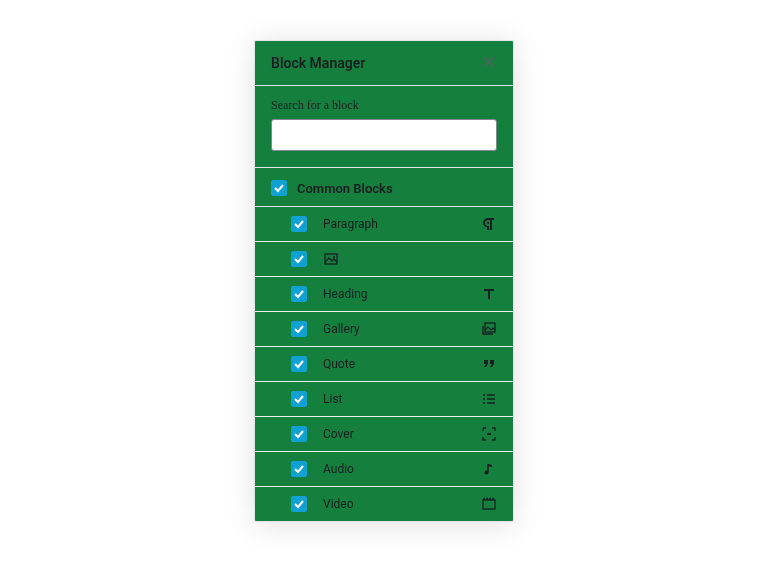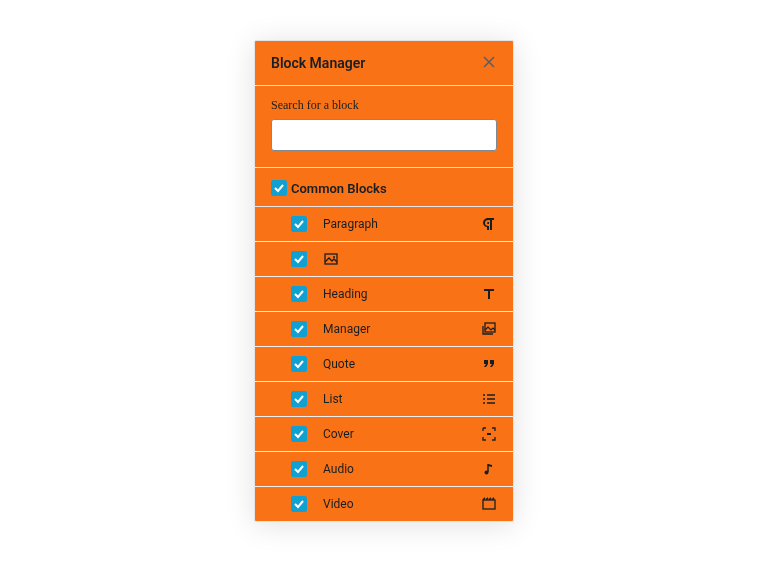--- a/index.html
+++ b/index.html
@@ -8,21 +8,21 @@
       height: 576px;
       background: #fff;
       font-family: -apple-system, BlinkMacSystemFont, "Segoe UI", Roboto, sans-serif;
       display: flex;
       align-items: flex-start;
       justify-content: center;
       padding-top: 40px;
     }
     .modal {
       width: 260px;
-      background: #f97316;
+      background: #15803d;
       border: 1px solid #e2e4e7;
       border-radius: 2px;
       box-shadow: 0 3px 30px rgba(0,0,0,0.12);
       overflow: hidden;
     }
     .modal-header {
       display: flex;
       align-items: center;
       justify-content: space-between;
       padding: 14px 16px;
@@ -59,21 +59,21 @@
       width: 100%;
       height: 32px;
       border: 1px solid #7e8993;
       border-radius: 3px;
       padding: 0 8px;
       font-size: 13px;
     }
     .category-header {
       display: flex;
       align-items: center;
-      gap: 4px;
+      gap: 10px;
       padding: 12px 16px 10px 16px;
     }
     .category-title {
       font-size: 13px;
       font-weight: 600;
       color: #191e23;
     }
     .checkbox {
       width: 16px;
       height: 16px;
@@ -184,21 +184,21 @@
             <path d="M2 3 H12 M7 3 V12" stroke="currentColor" stroke-width="2" fill="none"></path>
           </svg>
         </span>
     </li>
     <li class="block-item">
       <span class="checkbox">
           <svg width="10" height="10" viewBox="0 0 10 10">
             <path d="M1 5 L4 8 L9 2" stroke="#fff" stroke-width="2" fill="none"></path>
           </svg>
         </span>
-      <span class="block-label">Manager</span>
+      <span class="block-label">Gallery</span>
       <span class="block-icon">
           <svg width="14" height="14" viewBox="0 0 14 14">
             <rect x="3" y="1" width="10" height="9" stroke="currentColor" stroke-width="1.3" fill="none"></rect>
             <path d="M3 8 L6 5 L9 8 L11 6 L13 8" stroke="currentColor" stroke-width="1.2" fill="none"></path>
             <path d="M1 4 V12 H11" stroke="currentColor" stroke-width="1.3" fill="none"></path>
           </svg>
         </span>
     </li>
     <li class="block-item">
       <span class="checkbox">

